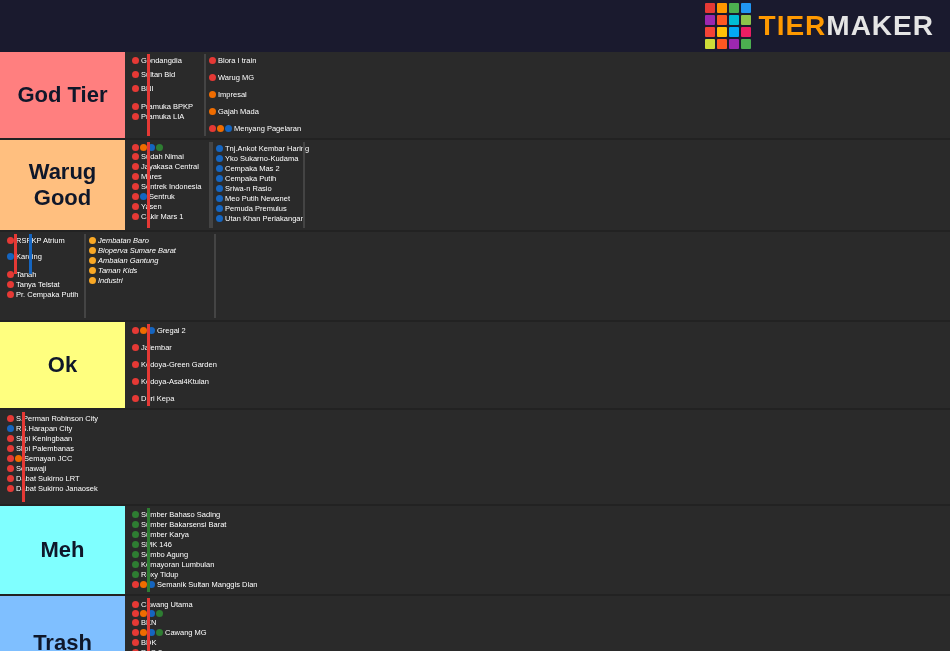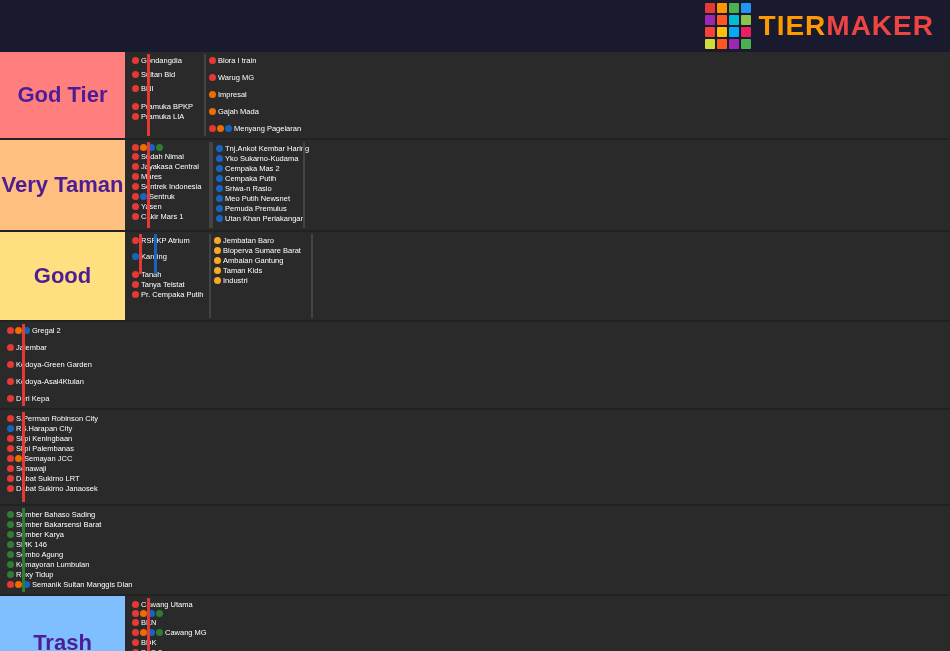--- a/index.html
+++ b/index.html
@@ -49,21 +49,21 @@
     }
 
     .logo-text {
       font-size: 28px;
       font-weight: 900;
       color: white;
       letter-spacing: 1px;
       text-transform: uppercase;
     }
     .logo-text span.tier { color: #ff9900; }
-    .logo-text span.maker { color: #ef4444; }
+    .logo-text span.maker { color: #e5e5e5; }
 
     
     .tier-table {
       flex: 1;
       display: flex;
       flex-direction: column;
       overflow: hidden;
     }
 
     .tier-row {
@@ -75,21 +75,21 @@
     }
 
     .tier-label {
       width: 125px;
       min-width: 125px;
       display: flex;
       align-items: center;
       justify-content: center;
       font-size: 22px;
       font-weight: bold;
-      color: #4c1d95;
+      color: #0f172a;
       text-align: center;
     }
 
     .tier-content {
       flex: 1;
       background: #2a2a2a;
       padding: 2px 4px;
       display: flex;
       flex-direction: row;
       flex-wrap: wrap;
@@ -211,21 +211,21 @@
                 </div> Menyang Pagelaran
             </div>
             <div class="stn"><span class="dot dot-orange"></span> Kg.Amang's Tibar</div>
           </div>
         </div>
       </div>
     </div>
 
     <div class="tier-row row-very-good">
       <div class="tier-label tier-very-good">
-        <span>Very Taman</span>
+        <span>Warug Good</span>
       </div>
       <div class="tier-content">
         <div style="display:flex;flex-direction:row;width:100%;height:100%;font-size:7.5px;color:white;">
           <div style="width:80px;padding:2px 3px;display:flex;flex-direction:column;gap:1px;position:relative;">
             <div style="position:absolute;left:18px;top:0;bottom:0;width:3px;background:#e53935;"></div>
             <div class="stn">
               <div class="multi-dots">
                   <span class="dot dot-red"></span>
                   <span class="dot dot-orange"></span>
                   <span class="dot dot-blue"></span>
@@ -256,49 +256,49 @@
             <div class="stn"><span class="dot dot-blue"></span> Meo Putih Newsnet</div>
             <div class="stn"><span class="dot dot-blue"></span> Pemuda Premulus</div>
             <div class="stn"><span class="dot dot-blue"></span> Utan Khan Periakangan</div>
           </div>
           <div style="width:2px;background:#444;"></div>
         </div>
       </div>
     </div>
 
     <div class="tier-row row-good">
-      <div class="tier-label tier-good">
-        <span>Good</span>
-      </div>
       <div class="tier-content">
         <div style="display:flex;flex-direction:row;width:100%;height:100%;font-size:7.5px;color:white;">
           <div style="width:80px;padding:2px 3px;display:flex;flex-direction:column;gap:1px;position:relative;">
             <div style="position:absolute;left:10px;top:0;height:40px;width:3px;background:#e53935;"></div>
             <div style="position:absolute;left:25px;top:0;height:40px;width:3px;background:#1565c0;"></div>
 
             <div class="stn"><span class="dot dot-red"></span> RSPKP Atrium</div>
             <div class="stn" style="margin-top:6px;"><span class="dot dot-blue"></span> Karding</div>
             <div class="stn" style="margin-top:8px;"><span class="dot dot-red"></span> Tanah</div>
             <div class="stn"><span class="dot dot-red"></span> Tanya Telstat</div>
             <div class="stn"><span class="dot dot-red"></span> Pr. Cempaka Putih</div>
           </div>
           <div style="width:2px;background:#444;"></div>
-          <div style="width:100px;padding:2px 3px;display:flex;flex-direction:column;gap:1px;">
+          <div style="width:128px;padding:2px 3px;display:flex;flex-direction:column;gap:1px;font-style:italic;">
             <div class="stn"><span class="dot dot-yellow"></span> Jembatan Baro</div>
             <div class="stn"><span class="dot dot-yellow"></span> Bioperva Sumare Barat</div>
             <div class="stn"><span class="dot dot-yellow"></span> Ambaian Gantung</div>
             <div class="stn"><span class="dot dot-yellow"></span> Taman Kids</div>
             <div class="stn"><span class="dot dot-yellow"></span> Industri</div>
           </div>
           <div style="width:2px;background:#444;"></div>
         </div>
       </div>
     </div>
 
     <div class="tier-row row-ok">
+      <div class="tier-label tier-ok">
+        <span>Ok</span>
+      </div>
       <div class="tier-content">
         <div style="display:flex;flex-direction:row;width:100%;height:100%;font-size:7.5px;color:white;">
           <div style="width:140px;padding:2px 3px;display:flex;flex-direction:column;gap:8px;position:relative;">
             <div style="position:absolute;left:18px;top:0;bottom:0;width:3px;background:#e53935;"></div>
             <div class="stn">
               <div class="multi-dots">
                   <span class="dot dot-red"></span>
                   <span class="dot dot-orange"></span>
                   <span class="dot dot-blue"></span>
                 </div> Gregal 2
@@ -332,20 +332,23 @@
             </div>
             <div class="stn"><span class="dot dot-red"></span> Senawaji</div>
             <div class="stn"><span class="dot dot-red"></span> Dabat Sukirno LRT</div>
             <div class="stn"><span class="dot dot-red"></span> Dabat Sukirno Janaosek</div>
           </div>
         </div>
       </div>
     </div>
 
     <div class="tier-row row-meh">
+      <div class="tier-label tier-meh">
+        <span>Meh</span>
+      </div>
       <div class="tier-content">
         <div style="display:flex;flex-direction:row;width:100%;height:100%;font-size:7.5px;color:white;">
           <div style="width:160px;padding:2px 3px;display:flex;flex-direction:column;gap:1px;position:relative;">
             <div style="position:absolute;left:18px;top:0;bottom:0;width:3px;background:#2e7d32;"></div>
             <div class="stn"><span class="dot dot-green"></span> Sumber Bahaso Sading</div>
             <div class="stn"><span class="dot dot-green"></span> Sumber Bakarsensi Barat</div>
             <div class="stn"><span class="dot dot-green"></span> Sumber Karya</div>
             <div class="stn"><span class="dot dot-green"></span> SMK 146</div>
             <div class="stn"><span class="dot dot-green"></span> Sembo Agung</div>
             <div class="stn"><span class="dot dot-green"></span> Kemayoran Lumbulan</div>

